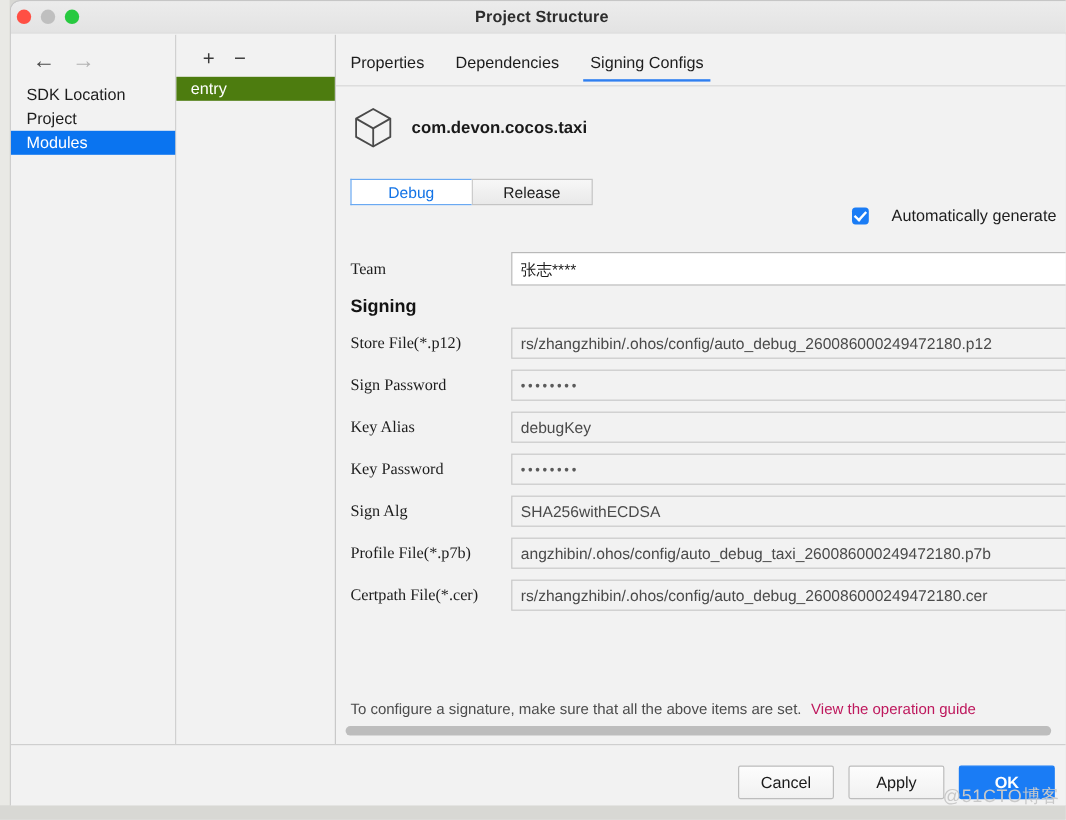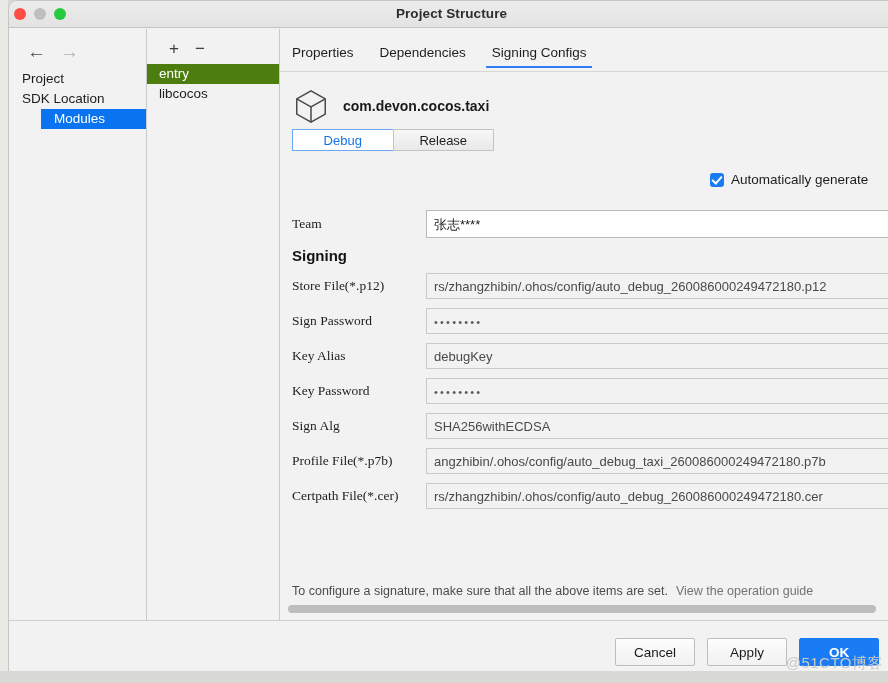--- a/index.html
+++ b/index.html
@@ -100,21 +100,20 @@
     height: 20px;
     line-height: 20px;
     padding-left: 13px;
     font-size: 13.5px;
     color: #1d1d1d;
     white-space: nowrap;
   }
   .nav-item.sel {
     background: #0a74f0;
     color: #fff;
-    margin-left: 32px;
   }
 
   
   .col-mod {
     width: 133px;
     background: #f2f2f2;
     border-right: 1px solid #c9c9c9;
     position: relative;
     flex: none;
   }
@@ -184,21 +183,21 @@
   .cube { width: 38px; height: 38px; display: block; }
   .pkg-name {
     font-size: 14px;
     font-weight: bold;
     color: #1a1a1a;
   }
 
   
   .seg {
     display: flex;
-    margin: 4px 0 0 12px;
+    margin: 24px 0 0 12px;
     width: 202px;
     height: 22px;
   }
   .seg-btn {
     flex: 1;
     font-size: 13px;
     display: flex;
     align-items: center;
     justify-content: center;
     border: 1px solid #c4c4c4;
@@ -214,21 +213,21 @@
   }
   .seg-btn:first-child { border-right: none; }
 
   
   .autogen {
     position: absolute;
     left: 430px;
     top: 143px;
     display: flex;
     align-items: center;
-    gap: 7px;
+    gap: 19px;
     white-space: nowrap;
   }
   .cbox {
     width: 14px; height: 14px;
     border-radius: 3px;
     background: #1a7cf5;
     position: relative;
     flex: none;
   }
   .cbox::after {
@@ -305,21 +304,21 @@
     display: flex;
     gap: 8px;
     white-space: nowrap;
   }
   .hint-text {
     font-size: 12.5px;
     color: #4c4c4c;
   }
   .hint-link {
     font-size: 12.5px;
-    color: #737373;
+    color: #be185d;
   }
   .hscroll {
     position: absolute;
     left: 8px;
     bottom: 9px;
     width: 588px;
     height: 8px;
     background: #bdbdbd;
     border-radius: 4px;
   }
@@ -396,34 +395,33 @@
     </div>
 
     <div class="body-row">
 
       <div class="col-nav">
         <div class="navbtns">
           <span class="arrow back">←</span>
           <span class="arrow fwd">→</span>
         </div>
         <div class="nav-list">
+          <div class="nav-item">SDK Location</div>
           <div class="nav-item">Project</div>
-          <div class="nav-item">SDK Location</div>
           <div class="nav-item sel">Modules</div>
         </div>
       </div>
 
       <div class="col-mod">
         <div class="modbtns">
           <span>+</span>
           <span>−</span>
         </div>
         <div>
           <div class="mod-item sel">entry</div>
-          <div class="mod-item">libcocos</div>
         </div>
       </div>
 
       <div class="col-main">
 
         <div class="tabs">
           <div class="tab">Properties</div>
           <div class="tab">Dependencies</div>
           <div class="tab active">Signing Configs</div>
           <div class="tabs-rule"></div>

